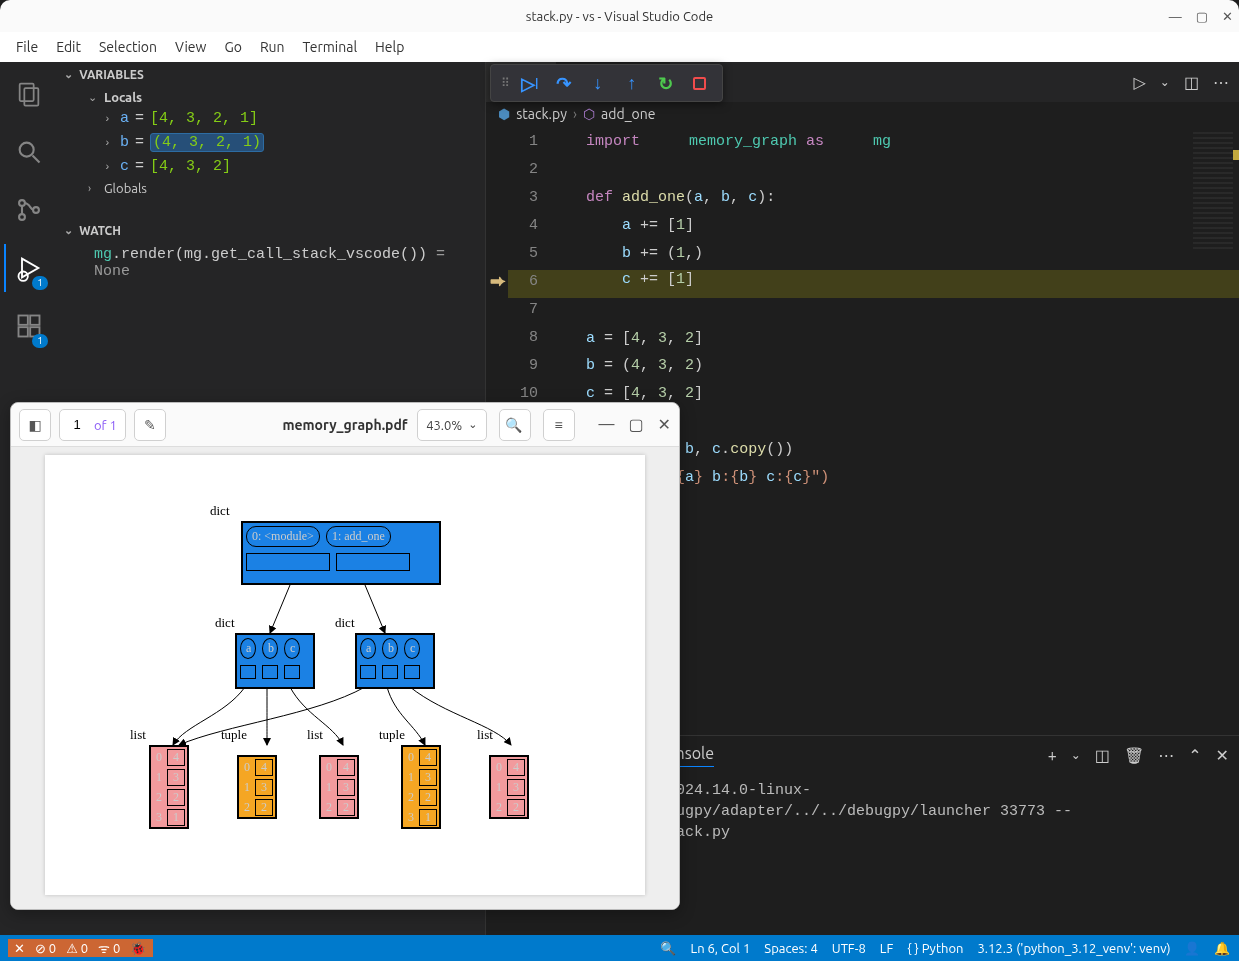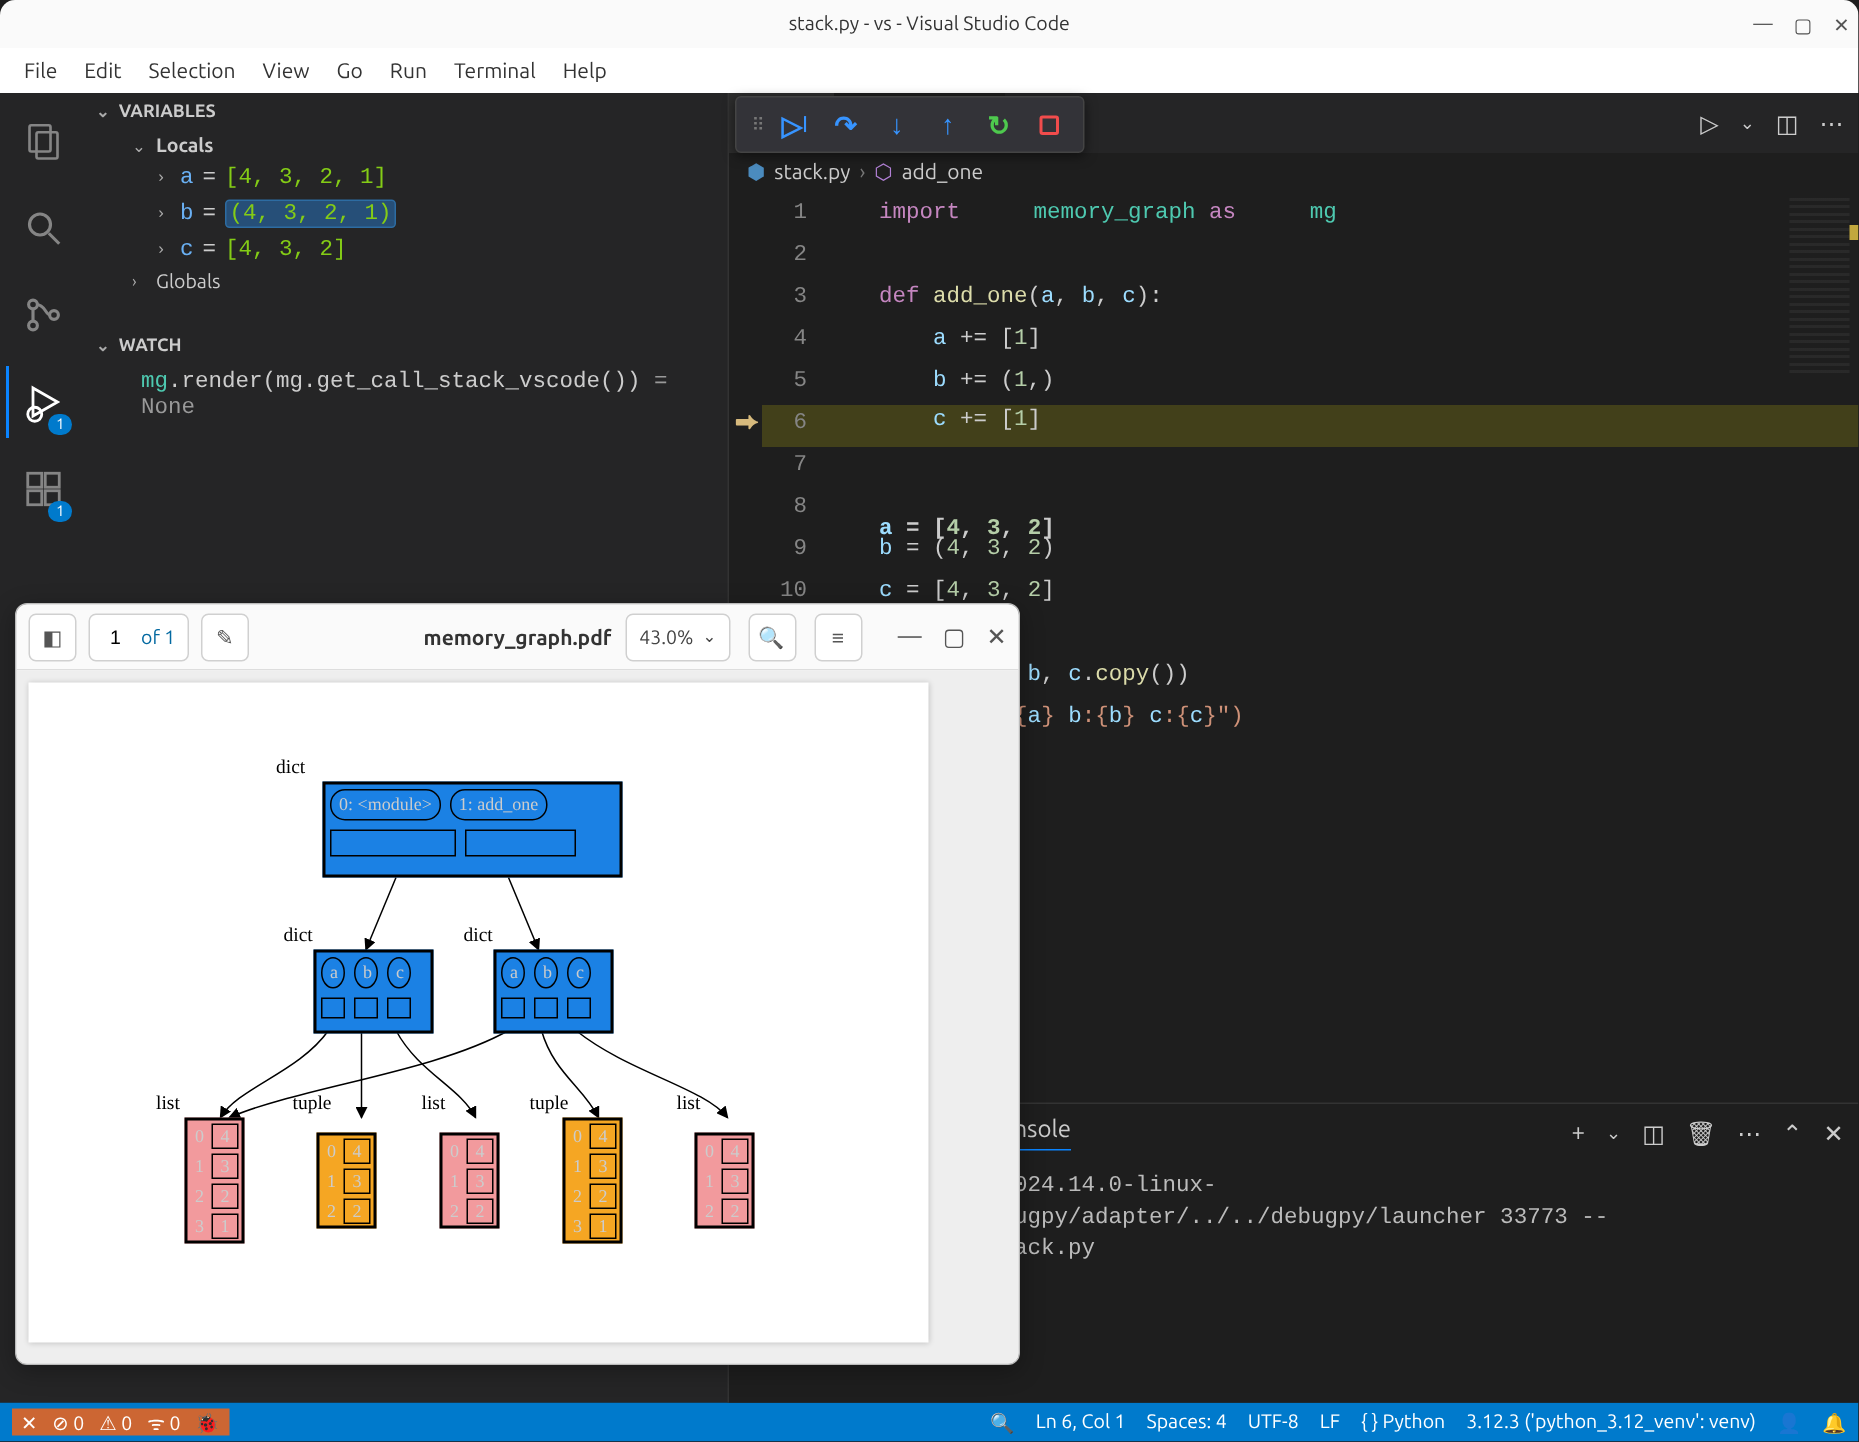--- a/index.html
+++ b/index.html
@@ -94,27 +94,27 @@
 .statusbar .orange { background: #cc6633; height: 100%; display: flex; align-items: center; padding: 0 6px; gap: 10px; }
 .statusbar .left { display: flex; align-items: center; gap: 10px; }
 .statusbar .right { display: flex; align-items: center; gap: 14px; }
 
 
 .pdfwin { position: absolute; left: 10px; top: 402px; width: 670px; height: 508px; background: #fff; border: 1px solid #bbb; border-radius: 8px; z-index: 30; box-shadow: 0 4px 16px rgba(0,0,0,.3); display: flex; flex-direction: column; overflow: hidden; }
 .pdfhead { height: 44px; background: #fafafa; display: flex; align-items: center; padding: 0 8px; gap: 8px; border-bottom: 1px solid #ddd; position: relative; border-radius: 8px 8px 0 0; }
 .pdfhead .hbtn { width: 32px; height: 32px; border: 1px solid #d0d0d0; border-radius: 5px; display: flex; align-items: center; justify-content: center; background: #fff; color: #555; cursor: pointer; font-size: 14px; }
 .pdfhead .pagebox { border: 1px solid #d0d0d0; border-radius: 5px; height: 32px; display: flex; align-items: center; padding: 0 4px; background: #fff; }
 .pdfhead .pagebox input { width: 26px; border: none; text-align: center; font-size: 13px; background:transparent; }
-.pdfhead .pagebox span { color: #0369a1; font-size: 13px; padding: 0 4px; }
+.pdfhead .pagebox span { color: #8b5cf6; font-size: 13px; padding: 0 4px; }
 .pdfhead .title { position: absolute; left: 50%; transform: translateX(-50%); font-weight: 600; color: #333; font-size: 14px; }
 .pdfhead .zoom { border: 1px solid #d0d0d0; border-radius: 5px; height: 32px; display: flex; align-items: center; padding: 0 8px; gap: 6px; background: #fff; color: #444; font-size: 13px; }
 .pdfhead .right { margin-left: auto; display: flex; gap: 12px; color: #555; align-items: center; }
 .pdfhead .wctl2 { display: flex; gap: 14px; margin-left: 12px; color:#555; }
 
-.pdfbody { flex: 1; background: #eee; display: flex; align-items: flex-start; padding: 8px; overflow: hidden; }
+.pdfbody { flex: 1; background: #eee; display: flex; align-items: flex-start; justify-content: center; padding: 8px; overflow: hidden; }
 .page { width: 600px; height: 440px; background: #fff; box-shadow: 0 0 4px rgba(0,0,0,.2); position: relative; font-family: serif; }
 .glabel { position: absolute; font-size: 13px; color: #000; }
 
 
 .bignode { position: absolute; background: #1b81e4; border: 2px solid #000; }
 .bignode .cell { border: 1px solid #000; margin: 3px; padding: 2px 5px; font-size: 12px; display: inline-block; text-align: center; background: #1b81e4; }
 .bignode .cellrow { display:flex; }
 .listnode { position: absolute; border: 2px solid #000; font-size: 12px; }
 .listnode.pink { background: #f29a9d; }
 .listnode.orange { background: #f5a623; }
@@ -295,21 +295,21 @@
             <span class="lno" style="top:3px; left:0;">6</span>
             <div class="codeline" style="top:1px;">    <span class="tk-prm">c</span> += [<span class="tk-num">1</span>]</div>
             <span class="arrow-cur" style="top:2px; left:-18px;">⮕</span>
           </div>
           <div class="cl" style="top: 172px;">
             <span class="lno" style="top:3px; left:0;">7</span>
             <div class="codeline" style="top:3px;"></div>
           </div>
           <div class="cl" style="top: 200px;">
             <span class="lno" style="top:3px; left:0;">8</span>
-            <div class="codeline" style="top:18px;font-weight:bold;"><span class="tk-prm">a</span> = [<span class="tk-num">4</span>, <span class="tk-num">3</span>, <span class="tk-num">2</span>]</div>
+            <div class="codeline" style="top:4px;"><span class="tk-prm">a</span> = [<span class="tk-num">4</span>, <span class="tk-num">3</span>, <span class="tk-num">2</span>]</div>
           </div>
           <div class="cl" style="top: 228px;">
             <span class="lno" style="top:3px; left:0;">9</span>
             <div class="codeline" style="top:3px;"><span class="tk-prm">b</span> = (<span class="tk-num">4</span>, <span class="tk-num">3</span>, <span class="tk-num">2</span>)</div>
           </div>
           <div class="cl" style="top: 256px;">
             <span class="lno" style="top:3px; left:0;">10</span>
             <div class="codeline" style="top:3px;"><span class="tk-prm">c</span> = [<span class="tk-num">4</span>, <span class="tk-num">3</span>, <span class="tk-num">2</span>]</div>
           </div>
           <div class="cl" style="top: 284px;">

